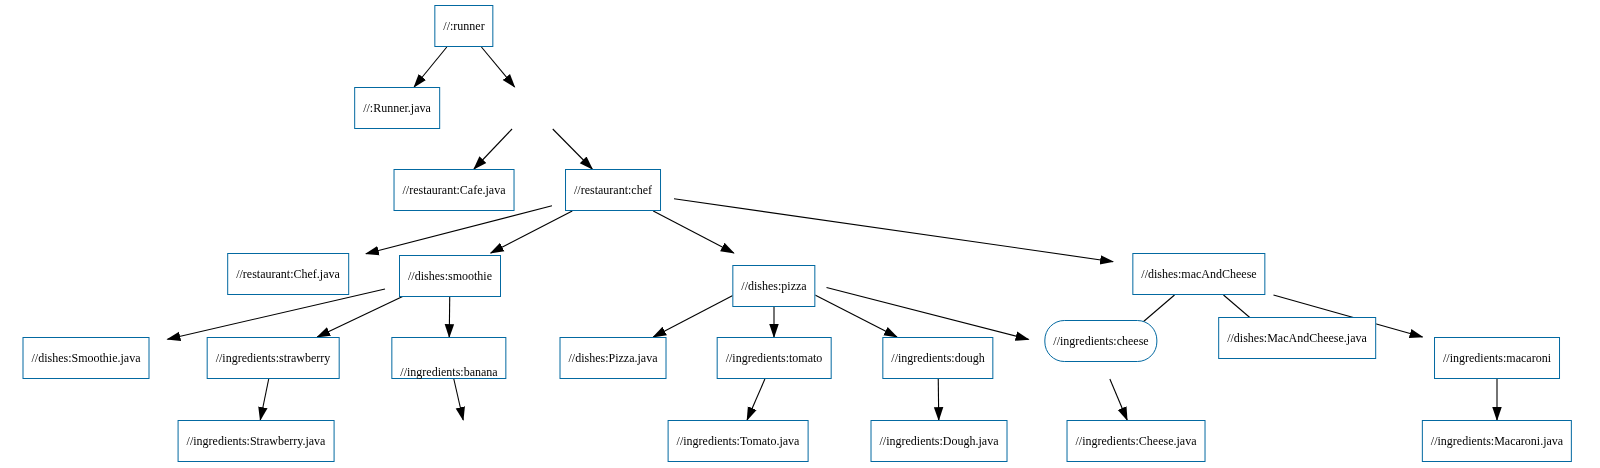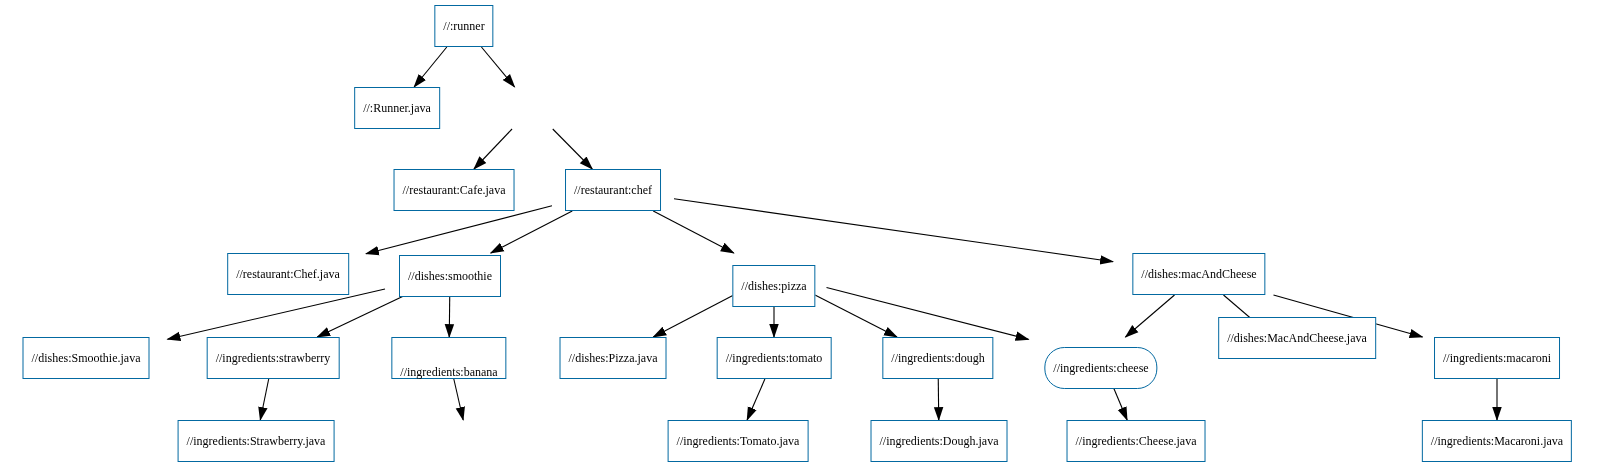--- a/index.html
+++ b/index.html
@@ -116,21 +116,21 @@
     </div>
     <div class="node" style="left: 613px; top: 358px;">
       <span>//dishes:Pizza.java</span>
     </div>
     <div class="node" style="left: 774px; top: 358px;">
       <span>//ingredients:tomato</span>
     </div>
     <div class="node" style="left: 938px; top: 358px;">
       <span>//ingredients:dough</span>
     </div>
-    <div class="node" style="left: 1101px; top: 368px; border-radius: 20px;">
+    <div class="node" style="left: 1101px; top: 341px; border-radius: 20px;">
       <span>//ingredients:cheese</span>
     </div>
     <div class="node" style="left: 1297px; top: 338px;">
       <span>//dishes:MacAndCheese.java</span>
     </div>
     <div class="node" style="left: 1497px; top: 358px;">
       <span>//ingredients:macaroni</span>
     </div>
     <div class="node" style="left: 256px; top: 441px;">
       <span>//ingredients:Strawberry.java</span>

